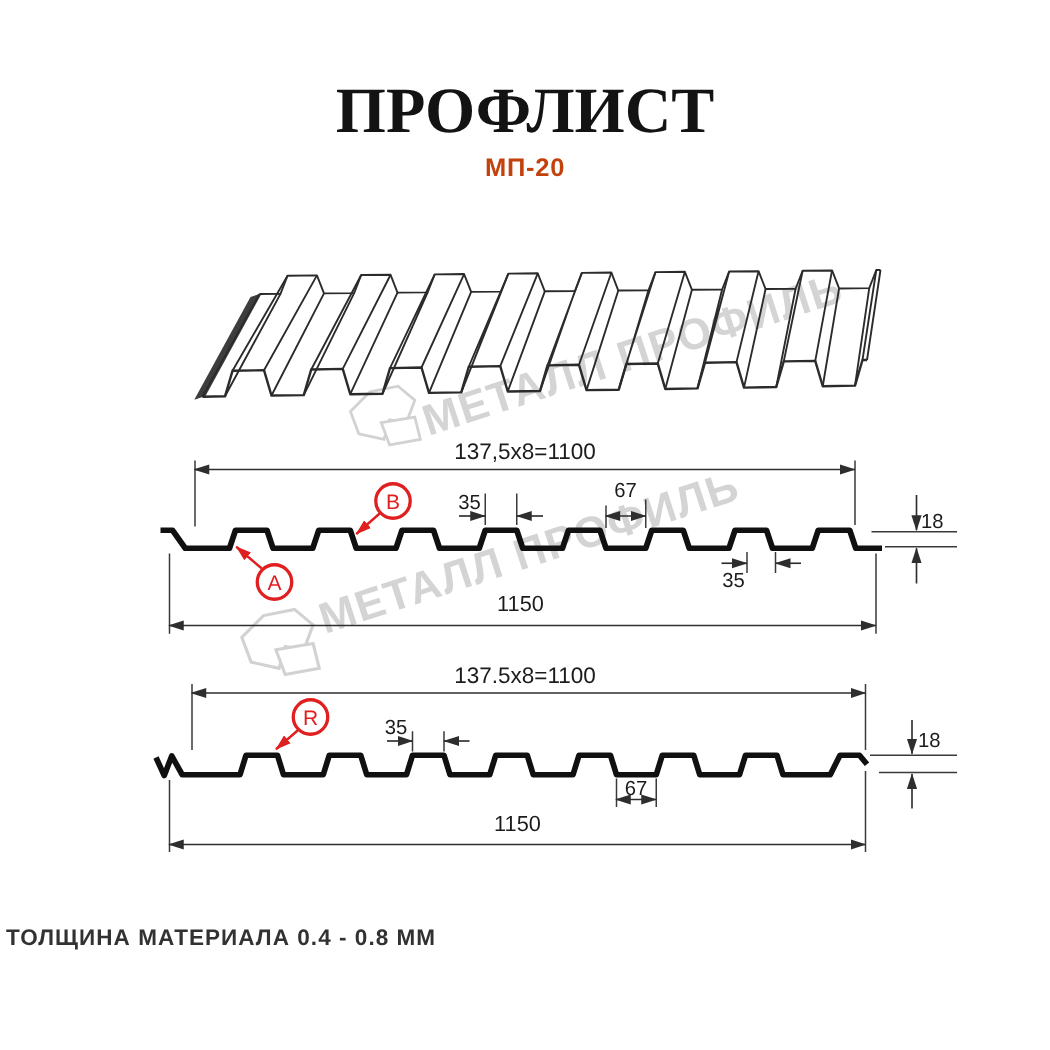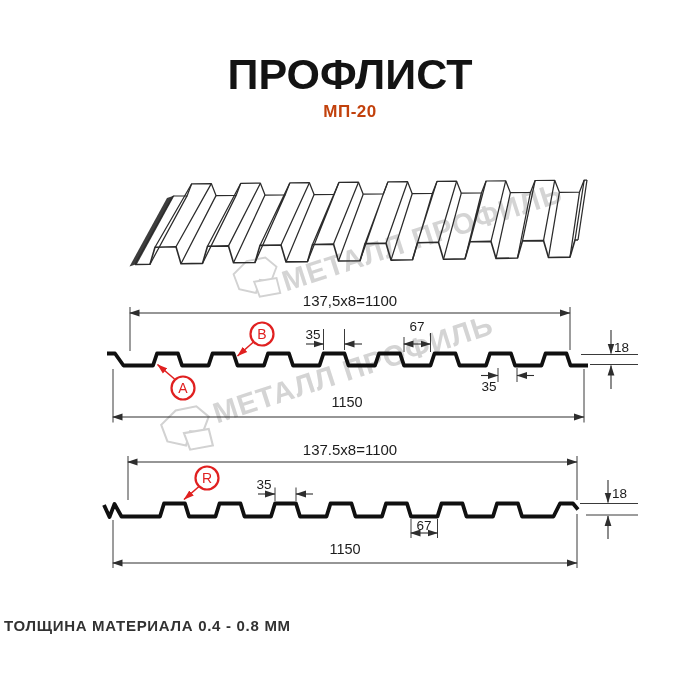--- a/index.html
+++ b/index.html
@@ -1,19 +1,19 @@
 <!DOCTYPE html>
 <html><head>
 <meta charset="utf-8">
 <style>
   html,body{margin:0;padding:0;background:#ffffff;}
   .canvas{position:relative;width:700px;height:700px;background:#fff;overflow:hidden;
           font-family:"Liberation Sans",sans-serif;}
   .title{position:absolute;top:50px;left:0;width:700px;text-align:center;margin:0;
-         font-size:43px;font-weight:800;letter-spacing:0px;color:#131313;}
+         font-size:43px;font-weight:800;letter-spacing:0px;color:#131313;font-family:Liberation Serif, serif;}
   .subtitle{position:absolute;top:102px;left:0;width:700px;text-align:center;
             font-size:17px;font-weight:700;letter-spacing:.5px;color:#c2410c;}
   .footer{position:absolute;top:617px;left:4px;width:688px;text-align:left;
           font-size:15px;font-weight:600;letter-spacing:.7px;color:#323232;}
   .wm-text{position:absolute;color:#d4d4d4;font-weight:700;font-size:29px;letter-spacing:1px;
            transform:rotate(-18deg);transform-origin:left center;white-space:nowrap;user-select:none;}
   .wm-logo{position:absolute;}
   svg.draw{position:absolute;left:0;top:0;}
   .pf{stroke:#101010;stroke-width:3.8;fill:none;stroke-linejoin:round;}
   .tl{stroke:#2b2b2b;stroke-width:1.25;fill:none;stroke-linejoin:round;}

